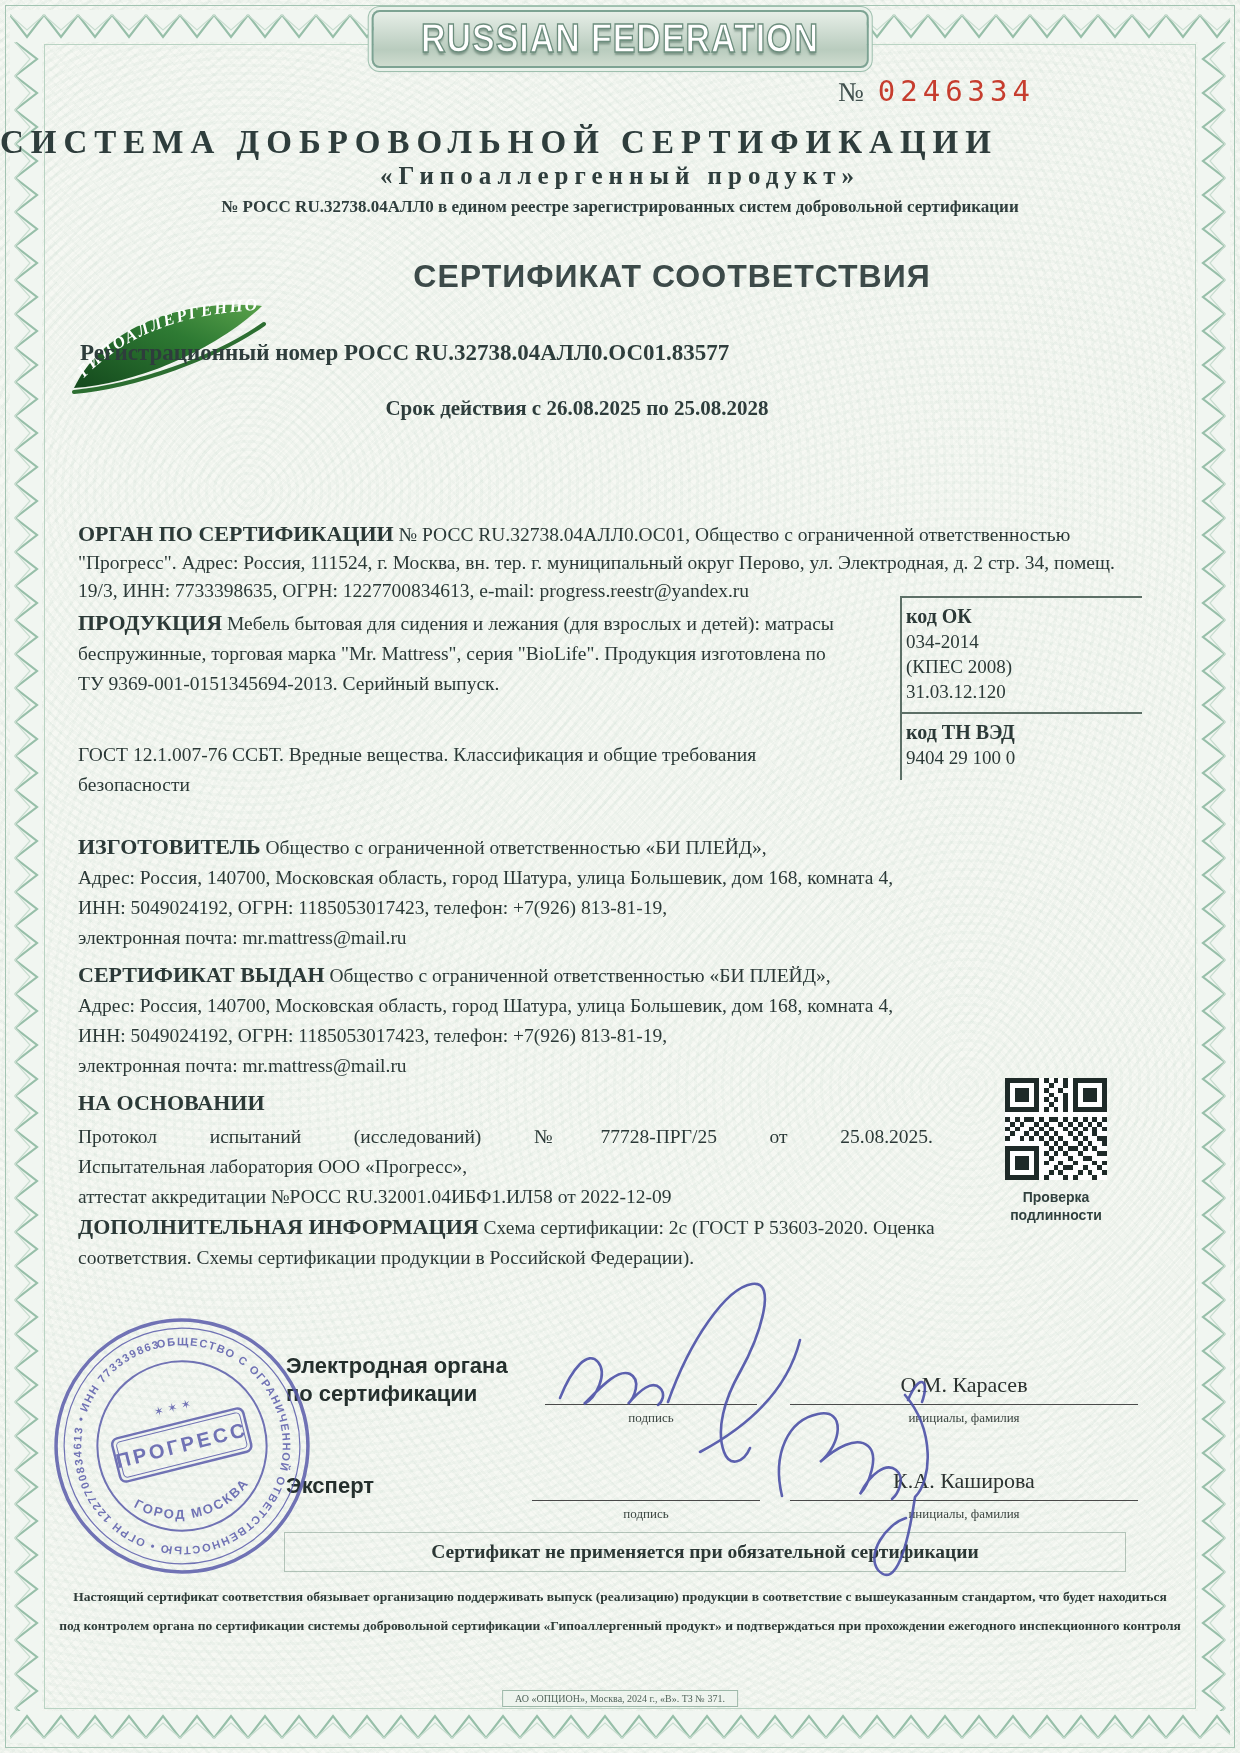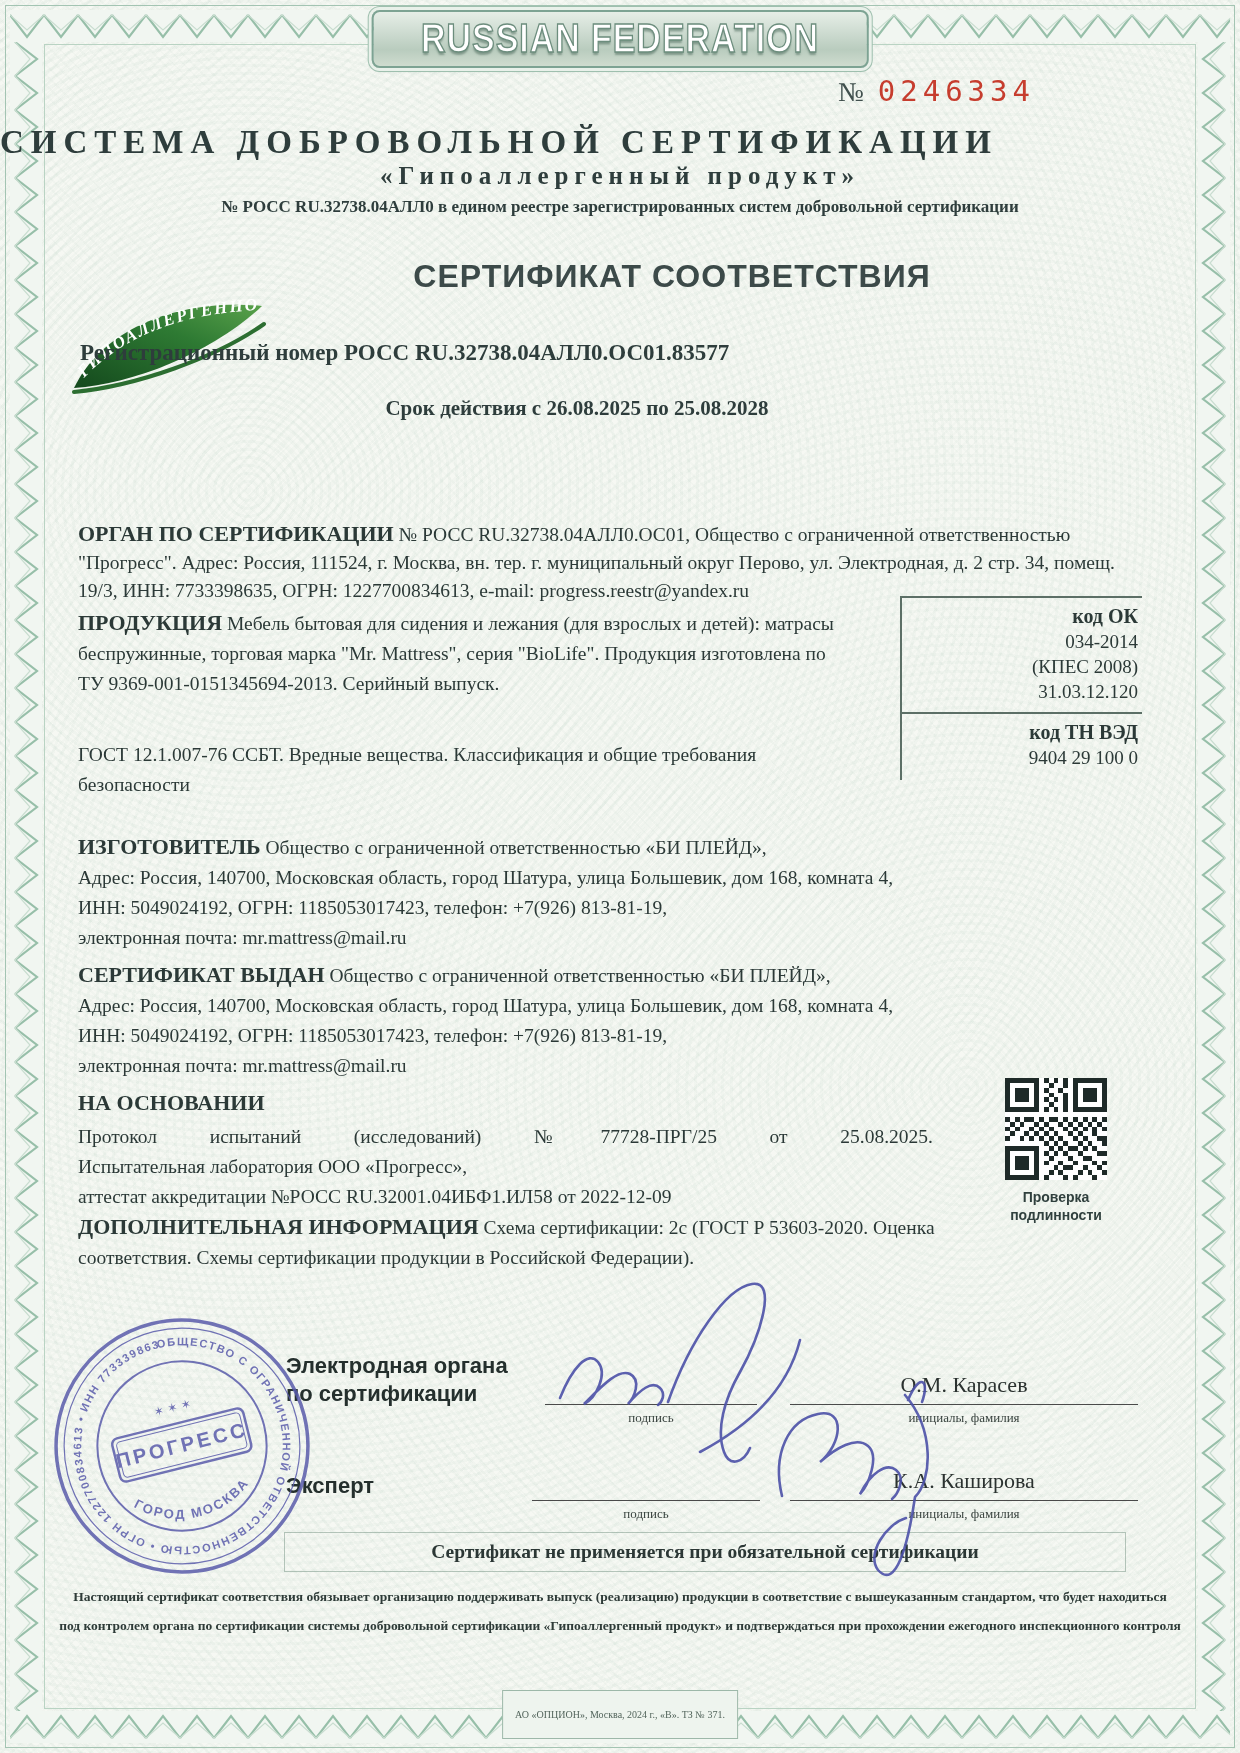--- a/index.html
+++ b/index.html
@@ -45,21 +45,21 @@
   #sec-compliance{top:700px;width:700px;line-height:30px;}
   #sec-compliance .lbl{display:block;font-size:21px;}
   #sec-manufacturer{top:792px;width:1100px;line-height:30px;}
   #sec-issued{top:920px;width:1100px;line-height:30px;}
   #sec-basis{top:1048px;width:855px;line-height:30px;}
   #sec-basis .lbl{display:block;margin-bottom:4px;}
   #sec-basis .justify{text-align:justify;text-align-last:justify;}
   #sec-additional{top:1172px;width:880px;line-height:30px;}
   
   .code-box{position:absolute;left:900px;width:242px;border-top:2px solid #5c6f66;border-left:2px solid #5c6f66;
-    padding:6px 4px 10px 4px;text-align:right;font-size:19px;line-height:25px;color:#2b3937;box-sizing:border-box;}
+    padding:6px 4px 10px 4px;text-align:left;font-size:19px;line-height:25px;color:#2b3937;box-sizing:border-box;}
   .code-box .cb-title{font-weight:700;font-size:20px;}
   #box-ok{top:596px;}
   #box-tnved{top:712px;}
   
   .qr{position:absolute;left:1005px;top:1078px;width:102px;height:102px;}
   .qr-label{position:absolute;left:992px;top:1188px;width:128px;text-align:center;
     font-family:"Liberation Sans",sans-serif;font-weight:700;font-size:14px;line-height:18px;color:#30403e;}
   
   .role{position:absolute;font-family:"Liberation Sans",sans-serif;font-weight:700;font-size:22px;line-height:28px;color:#242f2d;}
   #role1{left:286px;top:1352px;width:250px;}
@@ -77,21 +77,21 @@
   .sig-name{position:absolute;text-align:center;font-size:22px;color:#2b3230;}
   #name1{left:790px;top:1372px;width:348px;}
   #name2{left:790px;top:1468px;width:348px;}
   
   .restriction{position:absolute;left:284px;top:1532px;width:842px;height:40px;
     border:1px solid rgba(115,145,130,.5);display:flex;align-items:center;justify-content:center;
     font-weight:700;font-size:19.5px;color:#2b3735;box-sizing:border-box;}
   .fineprint{position:absolute;left:50px;top:1582px;width:1140px;text-align:center;
     font-weight:700;font-size:13.5px;line-height:29px;color:#2e3b38;}
   .printer{position:absolute;left:50%;top:1690px;transform:translateX(-50%);
-    border:1px solid #9db8a9;background:#eef4ee;padding:18px 12px;font-size:10px;color:#53655c;white-space:nowrap;z-index:5;}
+    border:1px solid #9db8a9;background:#eef4ee;padding:2px 12px;font-size:10px;color:#53655c;white-space:nowrap;z-index:5;}
   
   .leaf-logo{position:absolute;left:66px;top:286px;width:204px;height:128px;}
   .stamp{position:absolute;left:46px;top:1310px;width:272px;height:272px;transform:rotate(-14deg);opacity:.85;z-index:4;}
   .sig-ink{position:absolute;inset:0;width:1240px;height:1753px;pointer-events:none;z-index:6;}
 </style>
 </head>
 <body>
 
 <div class="page">
 

